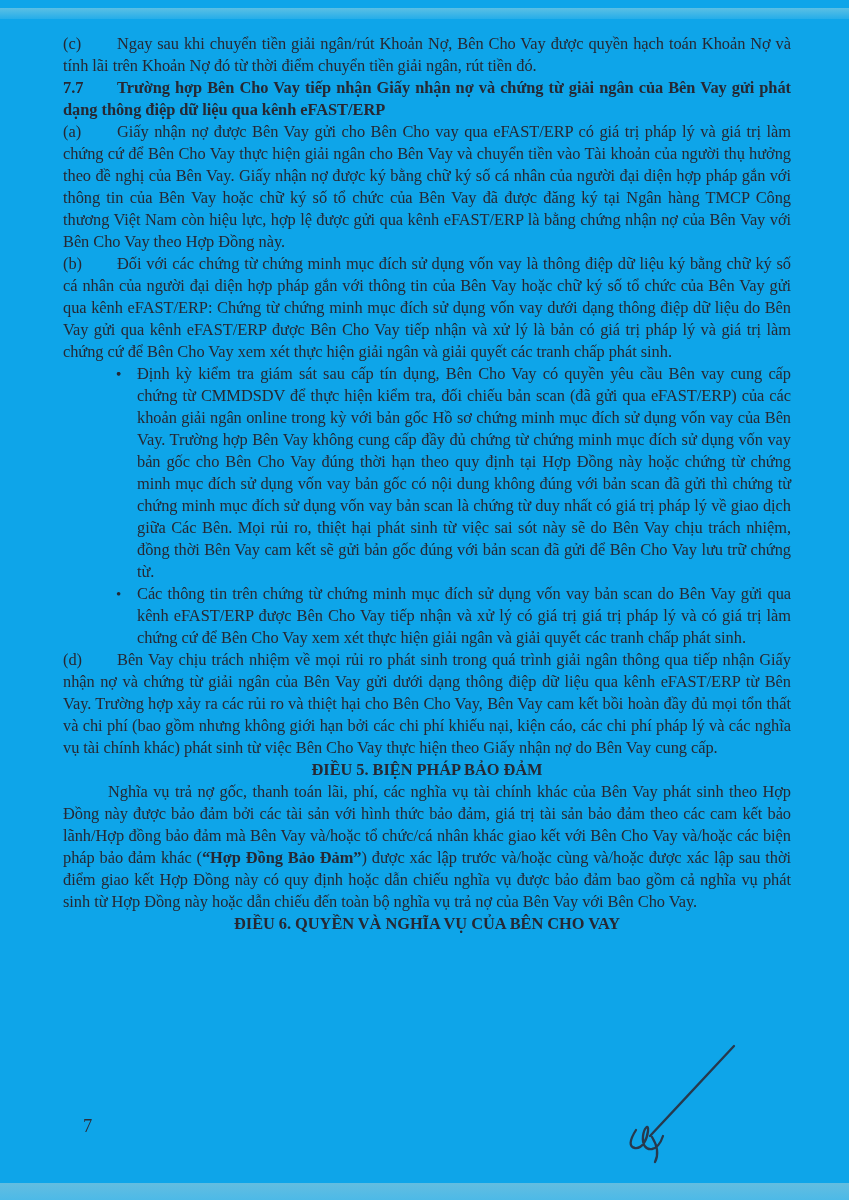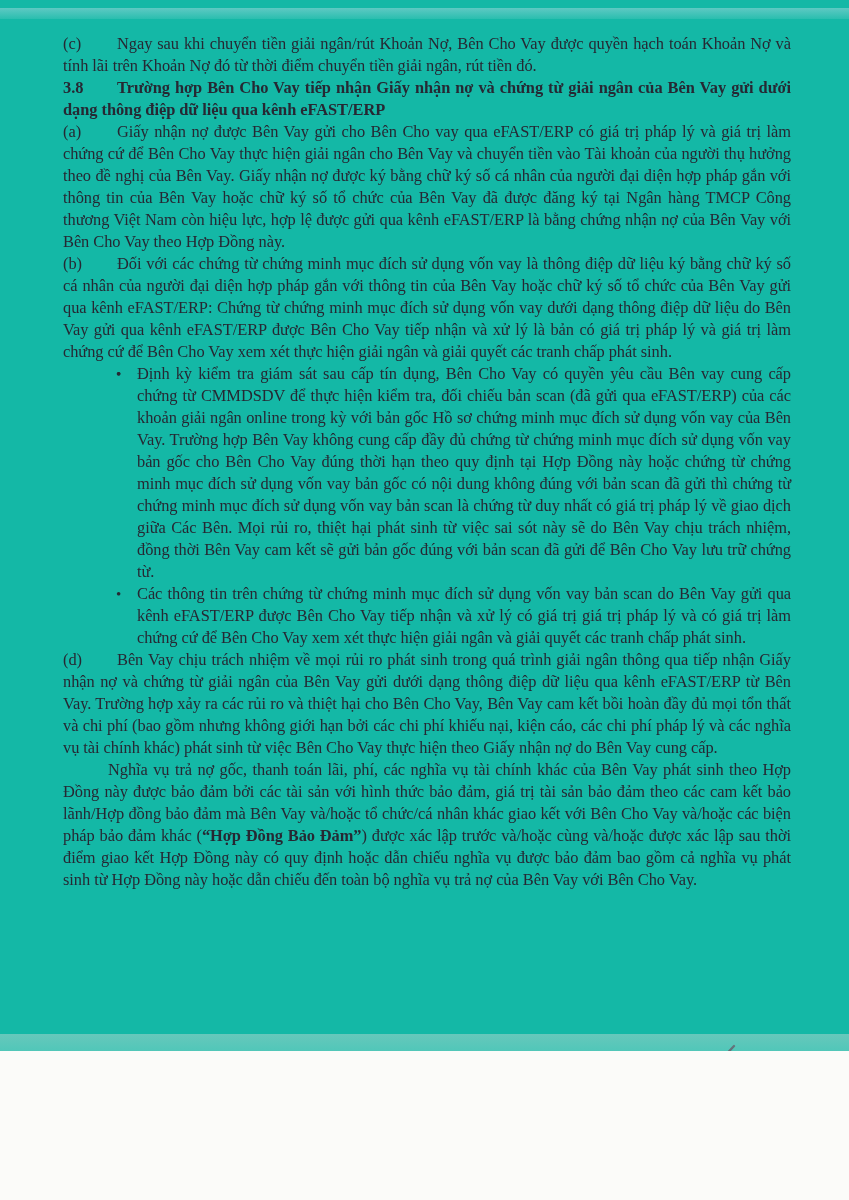--- a/index.html
+++ b/index.html
@@ -6,22 +6,22 @@
   html, body { width: 849px; height: 1200px; }
   body {
     background: #fbfbf9;
     font-family: "Liberation Serif", "DejaVu Serif", serif;
     color: #262833;
     overflow: hidden;
   }
   .page {
     position: relative;
     width: 849px;
-    height: 1051px;
-    background: #14b8a6;
+    height: 1200px;
+    background: #0ea5e9;
     overflow: hidden;
   }
   
   .band-top {
     position: absolute; top: 8px; left: 0; width: 849px; height: 11px;
     background: linear-gradient(to bottom, rgba(168,218,224,0.50), rgba(200,235,238,0.12));
     pointer-events: none;
   }
   .band-bottom {
     position: absolute; bottom: 0; left: 0; width: 849px; height: 17px;
@@ -62,21 +62,21 @@
 <body>
 
 <div class="page">
 
   <div class="band-top"></div>
 
   <div class="content">
 
     <p><span class="lbl">(c)</span><span>Ngay sau khi chuyển tiền giải ngân/rút Khoản Nợ, Bên Cho Vay được quyền hạch toán Khoản Nợ và tính lãi trên Khoản Nợ đó từ thời điểm chuyển tiền giải ngân, rút tiền đó.</span></p>
 
-    <p class="b"><span class="lbl">3.8</span><span>Trường hợp Bên Cho Vay tiếp nhận Giấy nhận nợ và chứng từ giải ngân của Bên Vay gửi dưới dạng thông điệp dữ liệu qua kênh eFAST/ERP</span></p>
+    <p class="b"><span class="lbl">7.7</span><span>Trường hợp Bên Cho Vay tiếp nhận Giấy nhận nợ và chứng từ giải ngân của Bên Vay gửi phát dạng thông điệp dữ liệu qua kênh eFAST/ERP</span></p>
 
     <p><span class="lbl">(a)</span><span>Giấy nhận nợ được Bên Vay gửi cho Bên Cho vay qua eFAST/ERP có giá trị pháp lý và giá trị làm chứng cứ để Bên Cho Vay thực hiện giải ngân cho Bên Vay và chuyển tiền vào Tài khoản của người thụ hưởng theo đề nghị của Bên Vay. Giấy nhận nợ được ký bằng chữ ký số cá nhân của người đại diện hợp pháp gắn với thông tin của Bên Vay hoặc chữ ký số tổ chức của Bên Vay đã được đăng ký tại Ngân hàng TMCP Công thương Việt Nam còn hiệu lực, hợp lệ được gửi qua kênh eFAST/ERP là bằng chứng nhận nợ của Bên Vay với Bên Cho Vay theo Hợp Đồng này.</span></p>
 
     <p><span class="lbl">(b)</span><span>Đối với các chứng từ chứng minh mục đích sử dụng vốn vay là thông điệp dữ liệu ký bằng chữ ký số cá nhân của người đại diện hợp pháp gắn với thông tin của Bên Vay hoặc chữ ký số tổ chức của Bên Vay gửi qua kênh eFAST/ERP: Chứng từ chứng minh mục đích sử dụng vốn vay dưới dạng thông điệp dữ liệu do Bên Vay gửi qua kênh eFAST/ERP được Bên Cho Vay tiếp nhận và xử lý là bản có giá trị pháp lý và giá trị làm chứng cứ để Bên Cho Vay xem xét thực hiện giải ngân và giải quyết các tranh chấp phát sinh.</span></p>
 
 
     <div class="bullet-item">
       <span class="dot">•</span>
     </div>
 
@@ -85,23 +85,25 @@
       <span>Định kỳ kiểm tra giám sát sau cấp tín dụng, Bên Cho Vay có quyền yêu cầu Bên vay cung cấp chứng từ CMMDSDV để thực hiện kiểm tra, đối chiếu bản scan (đã gửi qua eFAST/ERP) của các khoản giải ngân online trong kỳ với bản gốc Hồ sơ chứng minh mục đích sử dụng vốn vay của Bên Vay. Trường hợp Bên Vay không cung cấp đầy đủ chứng từ chứng minh mục đích sử dụng vốn vay bản gốc cho Bên Cho Vay đúng thời hạn theo quy định tại Hợp Đồng này hoặc chứng từ chứng minh mục đích sử dụng vốn vay bản gốc có nội dung không đúng với bản scan đã gửi thì chứng từ chứng minh mục đích sử dụng vốn vay bản scan là chứng từ duy nhất có giá trị pháp lý về giao dịch giữa Các Bên. Mọi rủi ro, thiệt hại phát sinh từ việc sai sót này sẽ do Bên Vay chịu trách nhiệm, đồng thời Bên Vay cam kết sẽ gửi bản gốc đúng với bản scan đã gửi để Bên Cho Vay lưu trữ chứng từ.</span>
     </div>
 
     <div class="bullet-item">
       <span class="dot">•</span>
       <span>Các thông tin trên chứng từ chứng minh mục đích sử dụng vốn vay bản scan do Bên Vay gửi qua kênh eFAST/ERP được Bên Cho Vay tiếp nhận và xử lý có giá trị giá trị pháp lý và có giá trị làm chứng cứ để Bên Cho Vay xem xét thực hiện giải ngân và giải quyết các tranh chấp phát sinh.</span>
     </div>
 
     <p><span class="lbl">(d)</span><span>Bên Vay chịu trách nhiệm về mọi rủi ro phát sinh trong quá trình giải ngân thông qua tiếp nhận Giấy nhận nợ và chứng từ giải ngân của Bên Vay gửi dưới dạng thông điệp dữ liệu qua kênh eFAST/ERP từ Bên Vay. Trường hợp xảy ra các rủi ro và thiệt hại cho Bên Cho Vay, Bên Vay cam kết bồi hoàn đầy đủ mọi tổn thất và chi phí (bao gồm nhưng không giới hạn bởi các chi phí khiếu nại, kiện cáo, các chi phí pháp lý và các nghĩa vụ tài chính khác) phát sinh từ việc Bên Cho Vay thực hiện theo Giấy nhận nợ do Bên Vay cung cấp.</span></p>
 
+    <p class="center-head">ĐIỀU 5. BIỆN PHÁP BẢO ĐẢM</p>
 
     <p class="indent-first"><span>Nghĩa vụ trả nợ gốc, thanh toán lãi, phí, các nghĩa vụ tài chính khác của Bên Vay phát sinh theo Hợp Đồng này được bảo đảm bởi các tài sản với hình thức bảo đảm, giá trị tài sản bảo đảm theo các cam kết bảo lãnh/Hợp đồng bảo đảm mà Bên Vay và/hoặc tổ chức/cá nhân khác giao kết với Bên Cho Vay và/hoặc các biện pháp bảo đảm khác (</span><span class="b">“Hợp Đồng Bảo Đảm”</span><span>) được xác lập trước và/hoặc cùng và/hoặc được xác lập sau thời điểm giao kết Hợp Đồng này có quy định hoặc dẫn chiếu nghĩa vụ được bảo đảm bao gồm cả nghĩa vụ phát sinh từ Hợp Đồng này hoặc dẫn chiếu đến toàn bộ nghĩa vụ trả nợ của Bên Vay với Bên Cho Vay.</span></p>
 
+    <p class="center-head">ĐIỀU 6. QUYỀN VÀ NGHĨA VỤ CỦA BÊN CHO VAY</p>
 
   </div>
 
   <div class="pagenum">7</div>
 
   <div class="signature">
     <svg viewBox="0 0 170 130" xmlns="http://www.w3.org/2000/svg">
       <g fill="none" stroke="#2a3040" stroke-width="2.3" stroke-linecap="round" opacity="0.92">
         <path d="M136 10 C 112 36, 80 70, 52 100"></path>
         <path d="M38 94 c -7 11 -7 17 -1 18 c 7 1 12 -8 13 -17 c 1 -8 -4 -3 -5 5 c -1 9 3 14 9 13 c 5 -1 9 -7 11 -13"></path>

